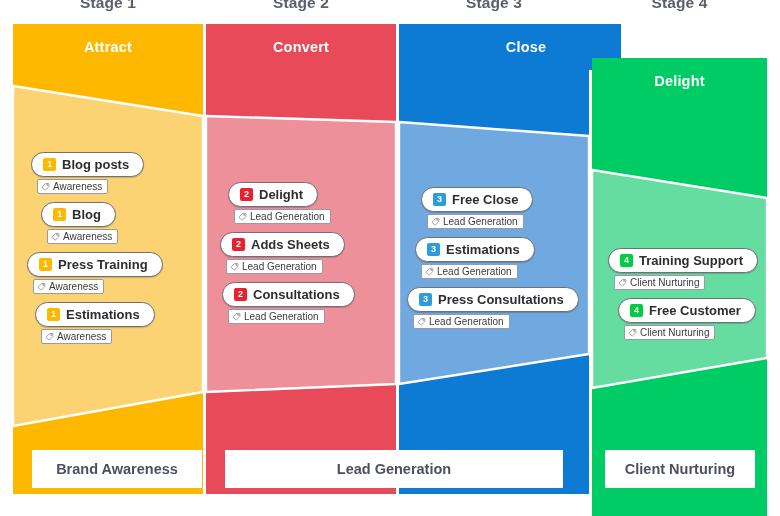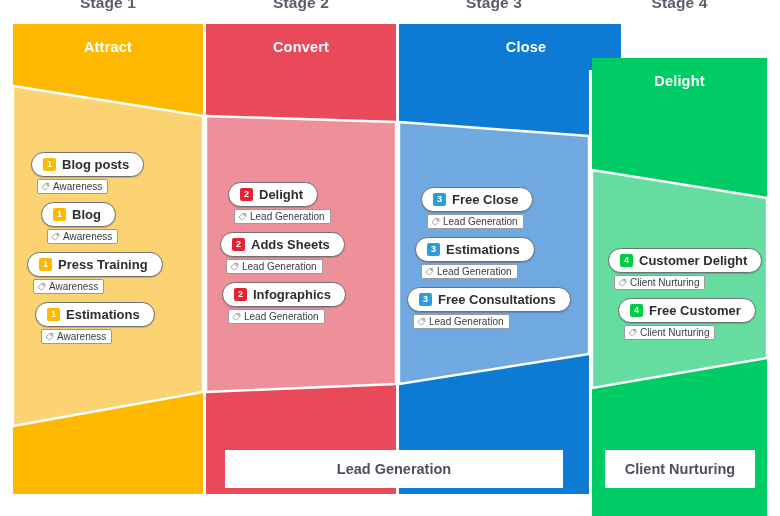--- a/index.html
+++ b/index.html
@@ -136,21 +136,21 @@
               <span class="pill-label">Adds Sheets</span>
             </div><div style="padding-left: 6px;"><div class="tag">
                 <svg class="tag-ico" viewBox="0 0 16 16">
                   <path d="M2.4 8.6 L7.4 3.2 A2 2 0 0 1 9 2.6 L13 2.6 A1 1 0 0 1 14 3.6 L14 7.4 A2 2 0 0 1 13.3 8.9 L8.4 13.6 A1.3 1.3 0 0 1 6.6 13.6 L2.4 10.4 A1.3 1.3 0 0 1 2.4 8.6 Z" fill="none" stroke="#6a6a70" stroke-width="1.1"></path>
                   <circle cx="11.1" cy="5.2" r="1.15" fill="none" stroke="#6a6a70" stroke-width="1"></circle>
                 </svg>
                 <span class="tag-label">Lead Generation</span>
               </div></div></div>
           <div class="card-wrap" style="padding-left: 16px;"><div class="pill">
               <span class="badge" style="background: rgb(232, 32, 47);">2</span>
-              <span class="pill-label">Infographics</span>
+              <span class="pill-label">Consultations</span>
             </div><div style="padding-left: 6px;"><div class="tag">
                 <svg class="tag-ico" viewBox="0 0 16 16">
                   <path d="M2.4 8.6 L7.4 3.2 A2 2 0 0 1 9 2.6 L13 2.6 A1 1 0 0 1 14 3.6 L14 7.4 A2 2 0 0 1 13.3 8.9 L8.4 13.6 A1.3 1.3 0 0 1 6.6 13.6 L2.4 10.4 A1.3 1.3 0 0 1 2.4 8.6 Z" fill="none" stroke="#6a6a70" stroke-width="1.1"></path>
                   <circle cx="11.1" cy="5.2" r="1.15" fill="none" stroke="#6a6a70" stroke-width="1"></circle>
                 </svg>
                 <span class="tag-label">Lead Generation</span>
               </div></div></div>
         </div>
       </div>
       <div class="col" style="left: 386px; width: 190px;">
@@ -179,21 +179,21 @@
               <span class="pill-label">Estimations</span>
             </div><div style="padding-left: 6px;"><div class="tag">
                 <svg class="tag-ico" viewBox="0 0 16 16">
                   <path d="M2.4 8.6 L7.4 3.2 A2 2 0 0 1 9 2.6 L13 2.6 A1 1 0 0 1 14 3.6 L14 7.4 A2 2 0 0 1 13.3 8.9 L8.4 13.6 A1.3 1.3 0 0 1 6.6 13.6 L2.4 10.4 A1.3 1.3 0 0 1 2.4 8.6 Z" fill="none" stroke="#6a6a70" stroke-width="1.1"></path>
                   <circle cx="11.1" cy="5.2" r="1.15" fill="none" stroke="#6a6a70" stroke-width="1"></circle>
                 </svg>
                 <span class="tag-label">Lead Generation</span>
               </div></div></div>
           <div class="card-wrap" style="padding-left: 8px;"><div class="pill">
               <span class="badge" style="background: rgb(45, 156, 219);">3</span>
-              <span class="pill-label">Free Consultations</span>
+              <span class="pill-label">Press Consultations</span>
             </div><div style="padding-left: 6px;"><div class="tag">
                 <svg class="tag-ico" viewBox="0 0 16 16">
                   <path d="M2.4 8.6 L7.4 3.2 A2 2 0 0 1 9 2.6 L13 2.6 A1 1 0 0 1 14 3.6 L14 7.4 A2 2 0 0 1 13.3 8.9 L8.4 13.6 A1.3 1.3 0 0 1 6.6 13.6 L2.4 10.4 A1.3 1.3 0 0 1 2.4 8.6 Z" fill="none" stroke="#6a6a70" stroke-width="1.1"></path>
                   <circle cx="11.1" cy="5.2" r="1.15" fill="none" stroke="#6a6a70" stroke-width="1"></circle>
                 </svg>
                 <span class="tag-label">Lead Generation</span>
               </div></div></div>
         </div>
       </div>
       <div class="col" style="left: 579px; width: 175px; margin-top: 34px;">
@@ -202,40 +202,43 @@
             <rect x="0" y="0" width="175" height="470" fill="#00CC66"></rect>
             <polygon points="0,112 175,140 175,300 0,330" fill="#66DDA0" stroke="#ffffff" stroke-width="2.4"></polygon>
           </svg>
         </div>
         <div class="col-head" style="background: rgb(0, 204, 102);">
           <span>Delight</span>
         </div>
         <div class="cards" style="top: 190px;">
           <div class="card-wrap" style="padding-left: 16px;"><div class="pill">
               <span class="badge" style="background: rgb(0, 204, 68);">4</span>
-              <span class="pill-label">Customer Delight</span>
+              <span class="pill-label">Training Support</span>
             </div><div style="padding-left: 6px;"><div class="tag">
                 <svg class="tag-ico" viewBox="0 0 16 16">
                   <path d="M2.4 8.6 L7.4 3.2 A2 2 0 0 1 9 2.6 L13 2.6 A1 1 0 0 1 14 3.6 L14 7.4 A2 2 0 0 1 13.3 8.9 L8.4 13.6 A1.3 1.3 0 0 1 6.6 13.6 L2.4 10.4 A1.3 1.3 0 0 1 2.4 8.6 Z" fill="none" stroke="#6a6a70" stroke-width="1.1"></path>
                   <circle cx="11.1" cy="5.2" r="1.15" fill="none" stroke="#6a6a70" stroke-width="1"></circle>
                 </svg>
                 <span class="tag-label">Client Nurturing</span>
               </div></div></div>
           <div class="card-wrap" style="padding-left: 26px;"><div class="pill">
               <span class="badge" style="background: rgb(0, 204, 68);">4</span>
               <span class="pill-label">Free Customer</span>
             </div><div style="padding-left: 6px;"><div class="tag">
                 <svg class="tag-ico" viewBox="0 0 16 16">
                   <path d="M2.4 8.6 L7.4 3.2 A2 2 0 0 1 9 2.6 L13 2.6 A1 1 0 0 1 14 3.6 L14 7.4 A2 2 0 0 1 13.3 8.9 L8.4 13.6 A1.3 1.3 0 0 1 6.6 13.6 L2.4 10.4 A1.3 1.3 0 0 1 2.4 8.6 Z" fill="none" stroke="#6a6a70" stroke-width="1.1"></path>
                   <circle cx="11.1" cy="5.2" r="1.15" fill="none" stroke="#6a6a70" stroke-width="1"></circle>
                 </svg>
                 <span class="tag-label">Client Nurturing</span>
               </div></div></div>
         </div>
       </div>
+      <div class="outcome" style="left: 19px; width: 170px; top: 426px; height: 38px;">
+        <span>Brand Awareness</span>
+      </div>
       <div class="outcome" style="left: 212px; width: 338px; top: 426px; height: 38px;">
         <span>Lead Generation</span>
       </div>
       <div class="outcome" style="left: 592px; width: 150px; top: 426px; height: 38px;">
         <span>Client Nurturing</span>
       </div>
     </div>
 
 </div>
 

